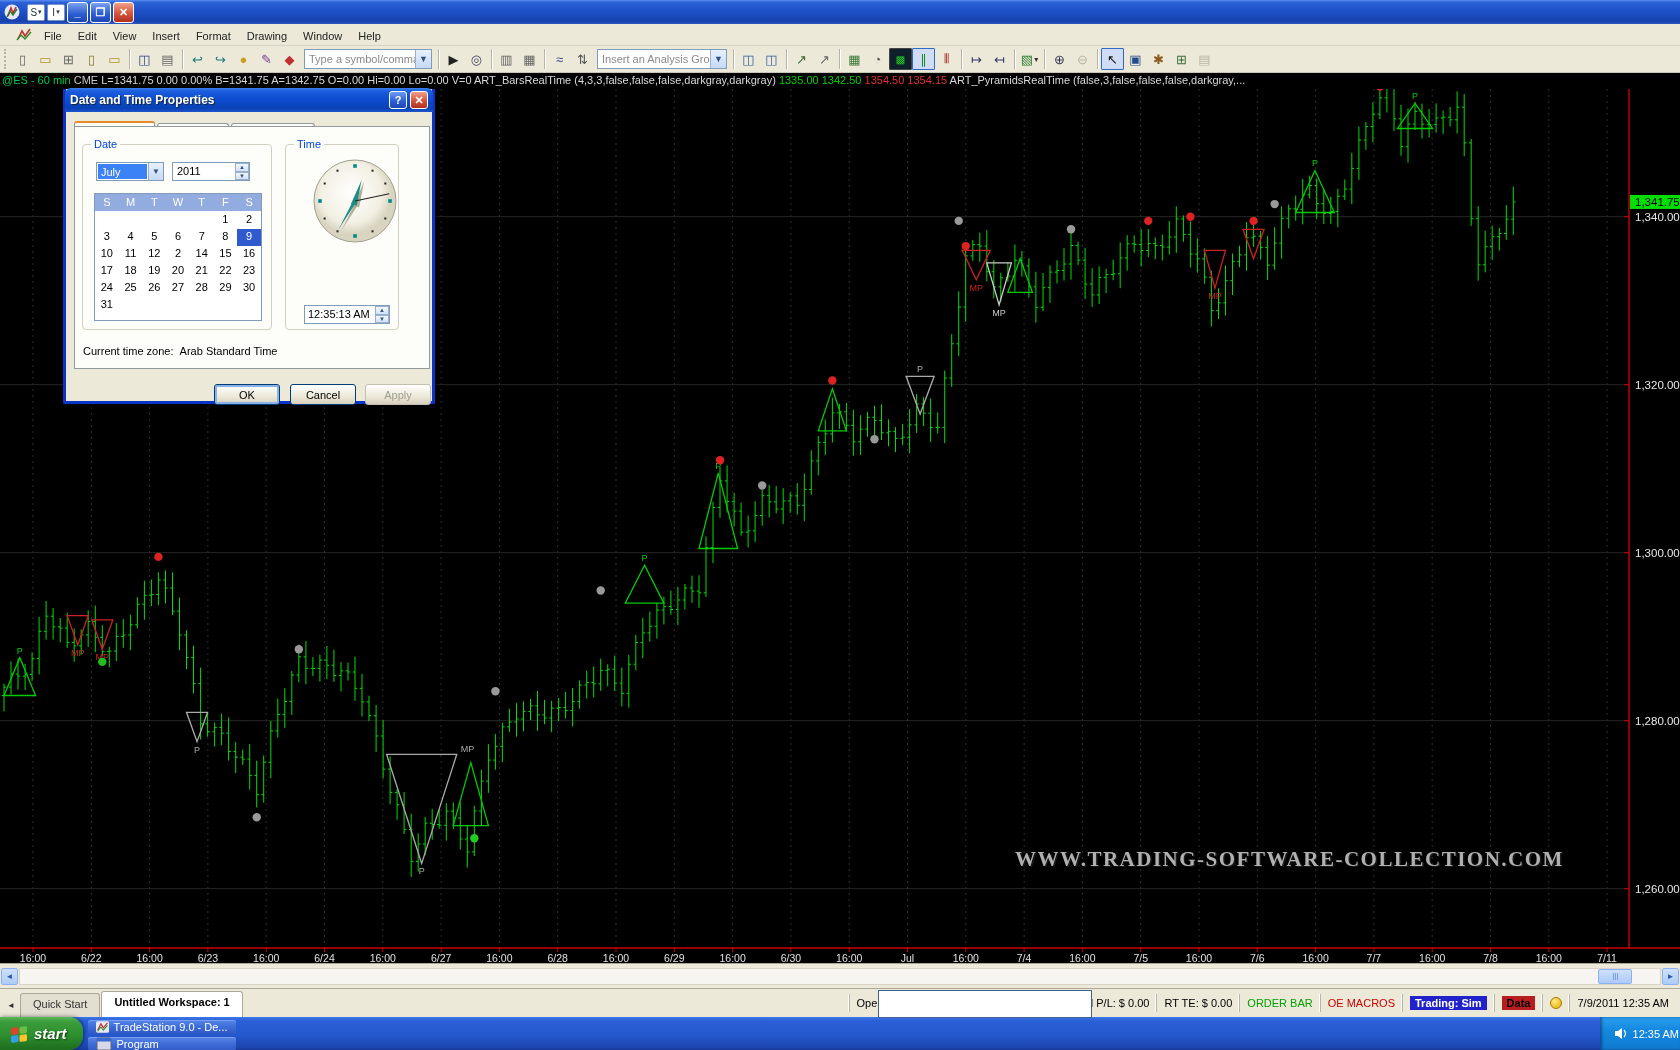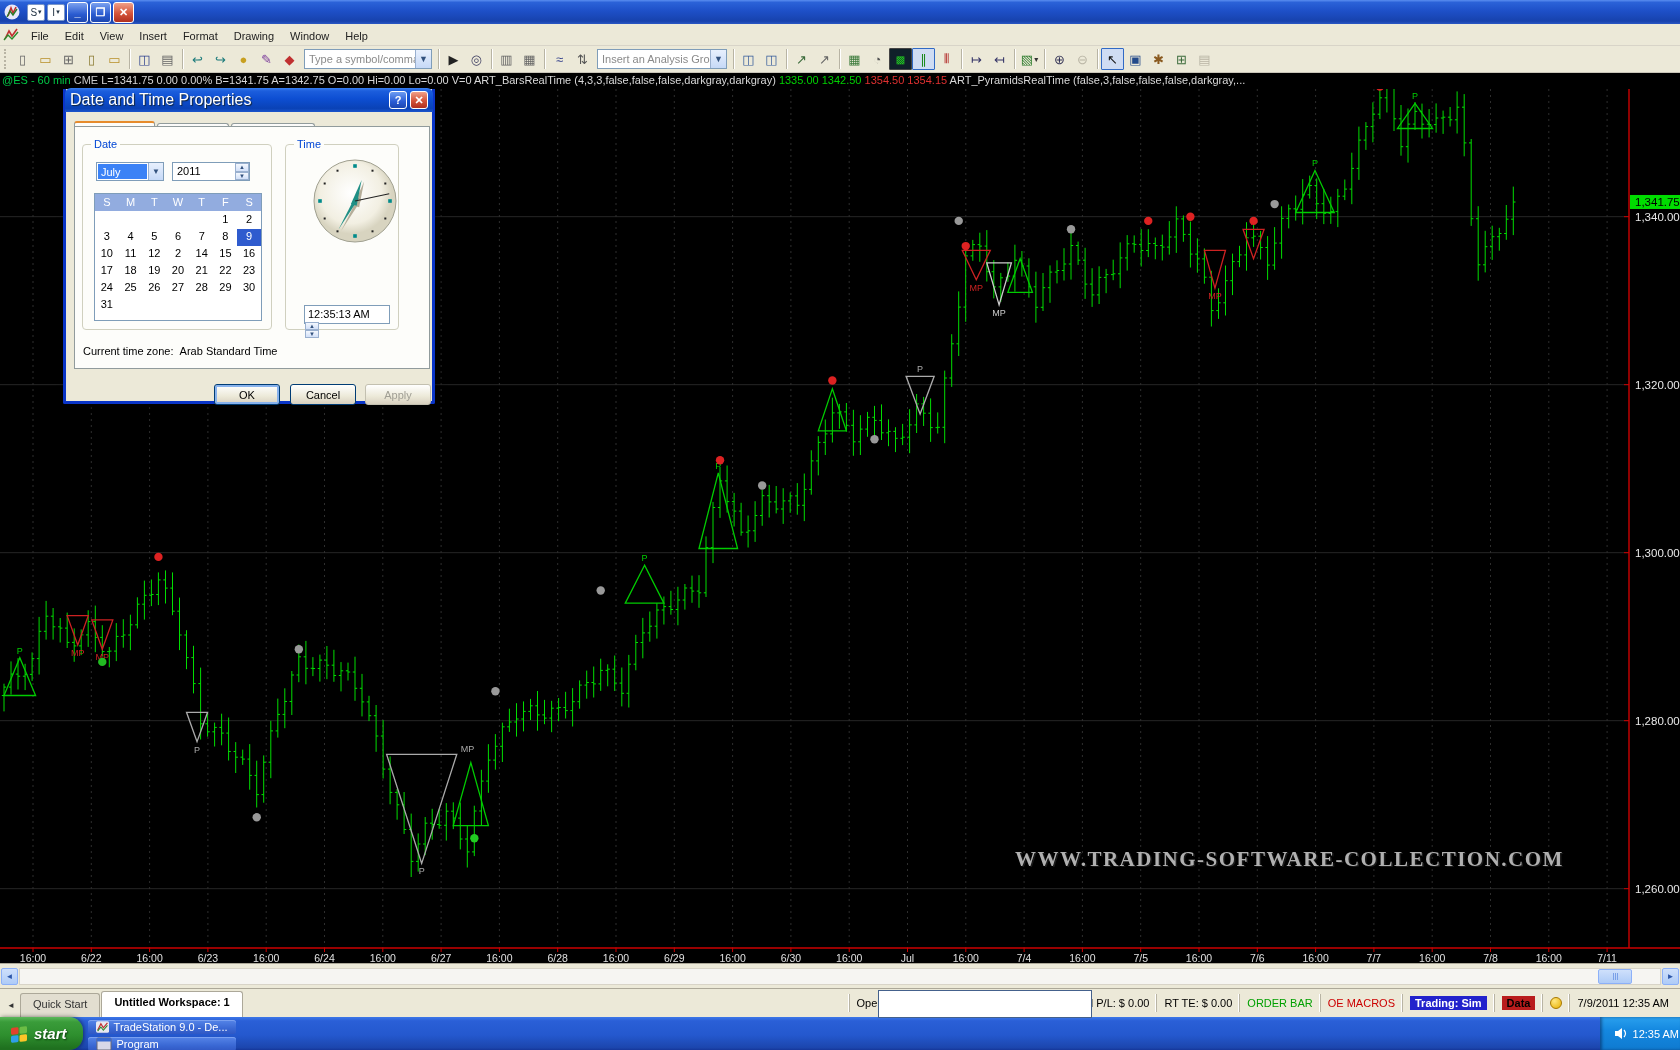--- a/index.html
+++ b/index.html
@@ -13,21 +13,21 @@
   #titlebar .app-icon { width:16px; height:16px; margin-right:5px; }
   #titlebar .title { color:#fff; font-weight:bold; font-size:12px; text-shadow:1px 1px 1px #123; white-space:nowrap; overflow:hidden; flex:1; }
   .tb-mini { width:18px; height:17px; margin-left:2px; background:#fff; border:1px solid #7a96c8; border-radius:2px;
     font-size:10px; color:#234; display:flex; align-items:center; justify-content:center; gap:1px; }
   .winbtn { width:21px; height:21px; margin-left:2px; border:1px solid #fff; border-radius:3px; color:#fff;
     font-size:11px; font-weight:bold; display:flex; align-items:center; justify-content:center;
     background:linear-gradient(180deg,#7ba1ef,#2a5bd0 60%,#1d47b0); }
   .winbtn.close { background:linear-gradient(180deg,#f0a088,#d4543a 55%,#b03020); }
 
   
-  #menubar { height:22px; background:#ece9d8; display:flex; align-items:center; padding-left:3px; border-bottom:1px solid #d8d4c8;}
+  #menubar { height:22px; background:#ece9d8; display:flex; align-items:center; padding-left:16px; border-bottom:1px solid #d8d4c8;}
   #menubar .menu-item { padding:2px 8px; font-size:11px; color:#222; }
   #menubar .m-icon { width:17px; height:15px; margin-right:3px; }
 
   
   #toolbar { height:27px; background:#ece9d8; display:flex; align-items:center; padding:1px 2px; border-bottom:1px solid #c8c4b8; }
   .tgrip { width:5px; height:20px; margin:0 2px; border-left:2px dotted #b8b4a4; }
   .tsep { width:1px; height:20px; background:#b8b4a4; margin:0 3px; box-shadow:1px 0 0 #fff; }
   .tbtn { width:23px; height:22px; display:flex; align-items:center; justify-content:center;
     font-size:13px; color:#555; border:1px solid transparent; border-radius:1px; }
   .tbtn.pressed { border:1px solid #316ac5; background:#cfdcf3; }
@@ -43,21 +43,21 @@
   #symline { height:16px; background:#000; font-size:11px; white-space:nowrap; overflow:hidden; padding:1px 2px 0 2px; }
   #chartwrap { position:relative; width:1680px; height:874px; background:#000; }
   #chart-svg { position:absolute; left:0; top:0; }
 
   
   #dlg { position:absolute; left:63px; top:90px; width:372px; height:315px;
     border:3px solid #0a35c8; border-top:none; border-radius:0 0 2px 2px; background:#ece9d8;
     box-shadow:3px 3px 8px rgba(0,0,0,.6); }
   #dlg-title { height:24px; margin:-1px -1px 0 -1px; border-radius:6px 6px 0 0; display:flex; align-items:center; padding:0 5px;
     background:linear-gradient(180deg,#3a80f0 0%,#1c5edd 12%,#0d4ed2 45%,#0a42b6 85%,#1b55cc 100%); }
-  #dlg-title .dtext { flex:1; color:#fff; font-weight:normal; font-size:16px; text-shadow:1px 1px 1px #123; }
+  #dlg-title .dtext { flex:1; color:#fff; font-weight:bold; font-size:12px; text-shadow:1px 1px 1px #123; }
   .dlg-btn { width:18px; height:18px; margin-left:3px; border:1px solid #fff; border-radius:3px; color:#fff; font-weight:bold;
     font-size:11px; display:flex; align-items:center; justify-content:center;
     background:linear-gradient(180deg,#6d9cf2,#2a5cd4 60%,#1d47b0); }
   .dlg-btn.close { background:linear-gradient(180deg,#f0a088,#d4543a 55%,#b03020); }
   #dlg-tabs { display:flex; align-items:flex-end; padding:8px 8px 0 8px; height:30px; }
   .xtab { font-size:11px; padding:3px 9px 3px 9px; border:1px solid #919b9c; border-bottom:none; border-radius:3px 3px 0 0;
     background:linear-gradient(180deg,#fcfcfb,#ece9d8); margin-right:2px; color:#000; }
   .xtab.active { background:#fdfdfa; border-top:2px solid #e68b2c; position:relative; top:1px; padding-bottom:5px; }
   #dlg-page { position:absolute; left:8px; top:37px; width:356px; height:243px; background:#fdfdfa; border:1px solid #919b9c; }
   .grp { position:absolute; border:1px solid #d0d0bf; border-radius:4px; }
@@ -72,21 +72,21 @@
   .spin { width:14px; display:flex; flex-direction:column; }
   .spin div { flex:1; background:linear-gradient(180deg,#f4f8fe,#d2e0f8); border:1px solid #9ab0cf; color:#33527e;
     font-size:6px; display:flex; align-items:center; justify-content:center; }
   #cal { position:absolute; left:11px; top:48px; width:168px; height:128px; background:#fff; border:1px solid #7f9db9; font-size:11px; }
   #cal-head { display:grid; grid-template-columns:repeat(7,1fr); background:#92acdf; color:#fff; height:17px; }
   #cal-head span { text-align:center; padding-top:2px; }
   #cal-body { display:grid; grid-template-columns:repeat(7,1fr); grid-auto-rows:17px; padding-top:1px; }
   #cal-body span { text-align:center; color:#000; padding-top:1px; }
   #cal-body span.sel { background:#2f5bce; color:#fff; }
   #clock { position:absolute; left:25px; top:12px; }
-  #time-box { position:absolute; left:18px; top:160px; width:86px; height:19px; background:#fff; border:1px solid #7f9db9; display:flex;flex-direction:column; }
+  #time-box { position:absolute; left:18px; top:160px; width:86px; height:19px; background:#fff; border:1px solid #7f9db9; display:flex; }
   #time-box .tval { flex:1; font-size:11px; padding:2px 3px; color:#000; white-space:nowrap; }
   #tz-row { position:absolute; left:8px; top:218px; font-size:11px; color:#000; }
   .pbtn { position:absolute; top:295px; width:66px; height:21px; border:1px solid #003c74; border-radius:3px;
     background:linear-gradient(180deg,#fff,#ece9d8 60%,#d8d0bf); font-size:11px; color:#000;
     display:flex; align-items:center; justify-content:center; }
   .pbtn.focus { box-shadow:0 0 0 2px #88b2ec inset; }
   .pbtn.disabled { color:#a09e94; border-color:#c3c0b0; }
 
   
   #hscroll { height:25px; background:#ece9d8; border-top:1px solid #aca899; display:flex; align-items:center; padding:0 1px; }

